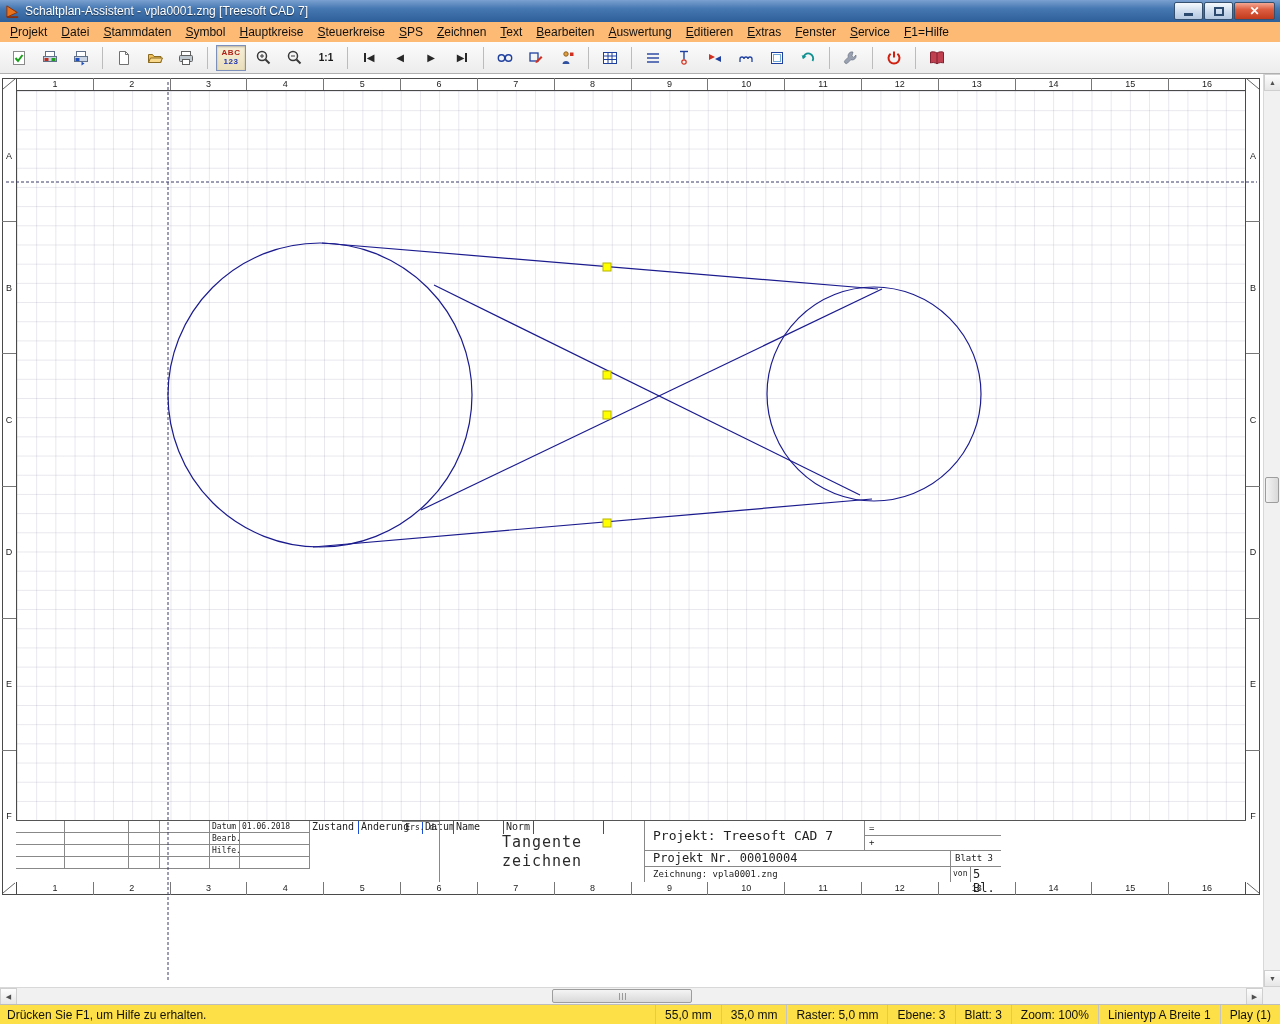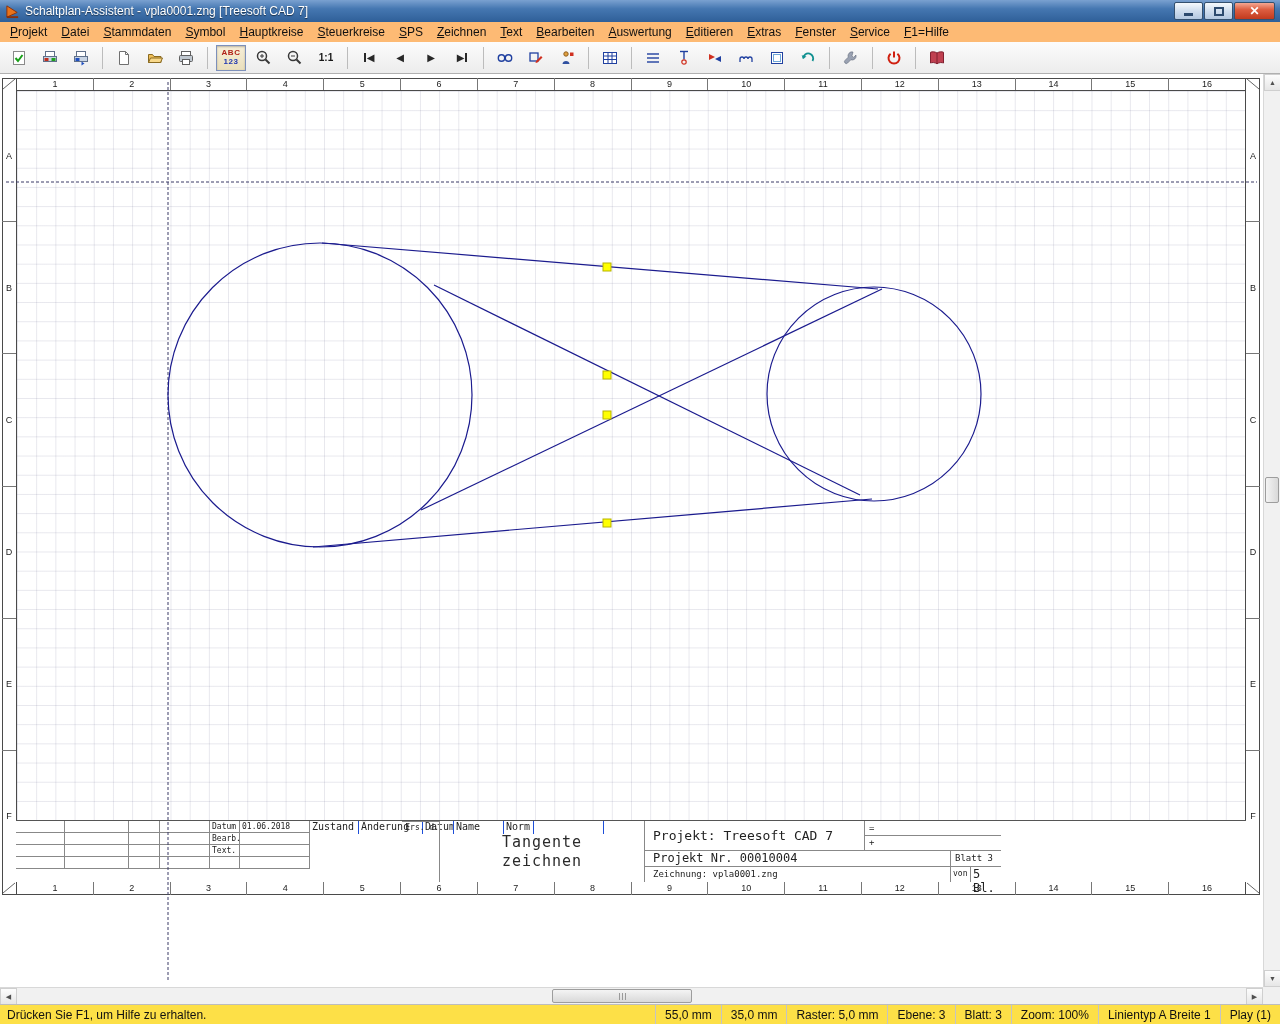--- a/index.html
+++ b/index.html
@@ -378,21 +378,21 @@
           <div class="tbc"></div>
             <div class="tbc"></div>
             <div class="tbc"></div>
             <div class="tbc"></div>
             <div class="tbc">Bearb.</div>
             <div class="tbc"></div>
           <div class="tbc"></div>
             <div class="tbc"></div>
             <div class="tbc"></div>
             <div class="tbc"></div>
-            <div class="tbc">Text.</div>
+            <div class="tbc">Hilfe.</div>
             <div class="tbc"></div>
           <div class="tbc"></div>
             <div class="tbc"></div>
             <div class="tbc"></div>
             <div class="tbc"></div>
             <div class="tbc"></div>
             <div class="tbc"></div>
         </div>
         <div class="tb-revhead">
           <div class="tbh">Zustand</div>

